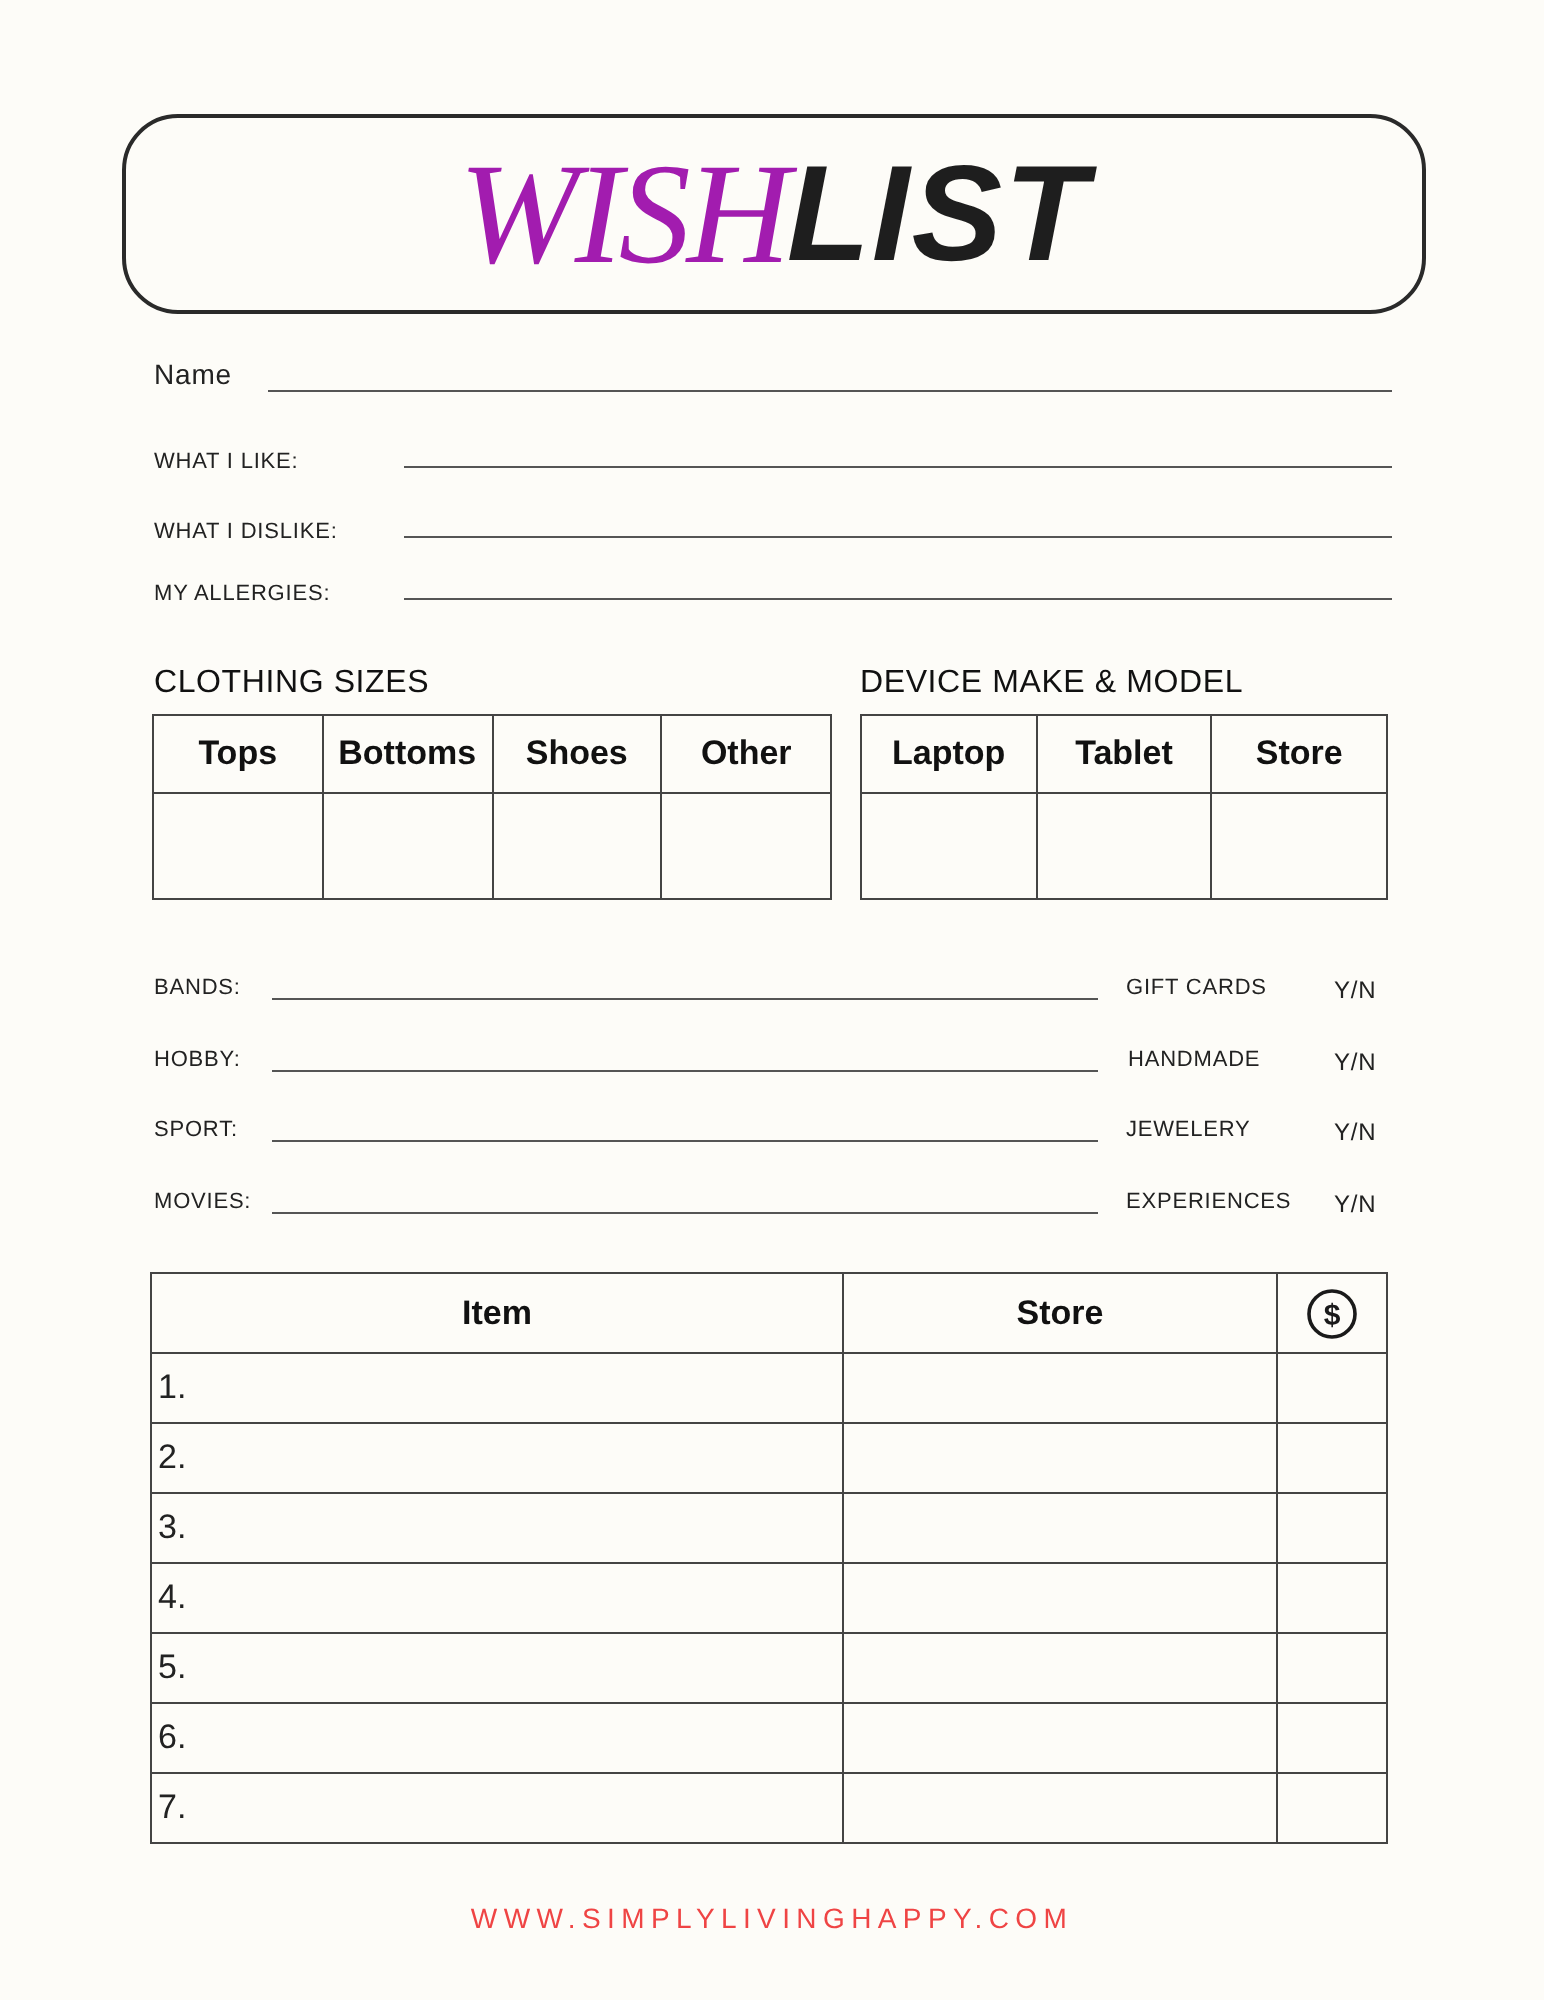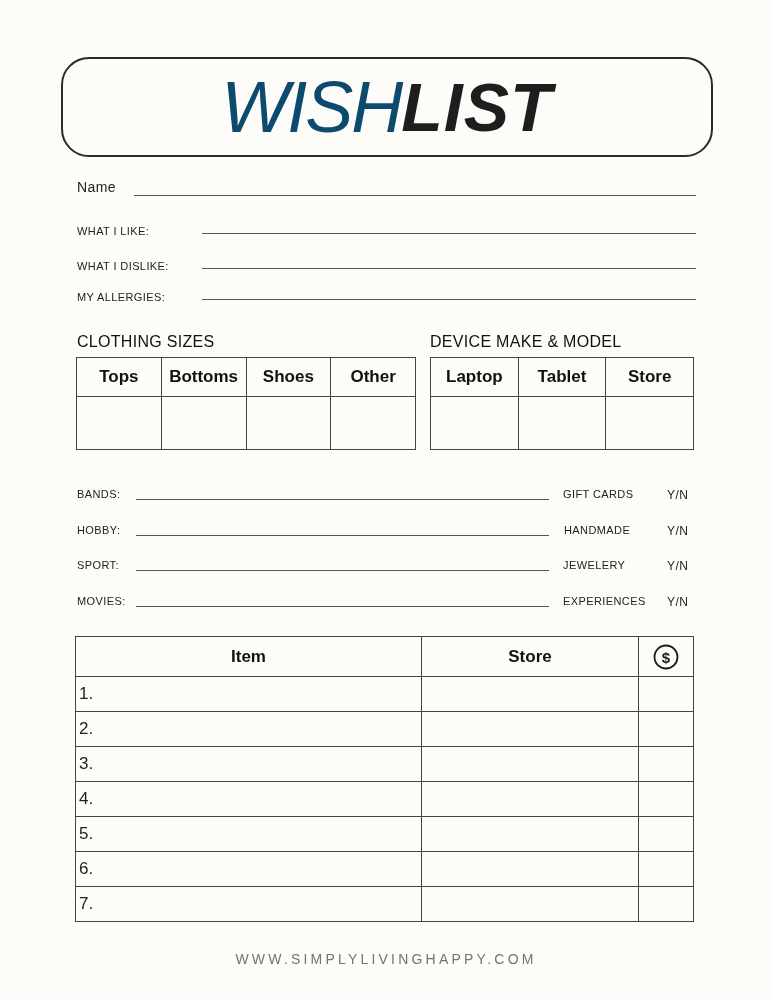--- a/index.html
+++ b/index.html
@@ -11,40 +11,40 @@
     color: #1a1a1a;
     overflow: hidden;
   }
   .abs { position: absolute; }
   .title-box {
     left: 61px; top: 57px; width: 648px; height: 96px;
     border: 2px solid #2a2a2a; border-radius: 28px;
     display: flex; align-items: center; justify-content: center;
   }
   .title-box .t1 {
-    font-family: Liberation Sans, sans-serif;
+    font-family: Liberation Serif, serif;
     font-style: italic; font-weight: 400; font-size: 72px;
-    letter-spacing: -2px; color: #0c4a6e; line-height: 1;
+    letter-spacing: -2px; color: #a21caf; line-height: 1;
   }
   .title-box .t2 {
     font-family: "Liberation Sans", sans-serif;
     font-style: italic; font-weight: 700; font-size: 68px;
     letter-spacing: 1px; color: #1e1e1e; line-height: 1;
   }
   .lbl { font-size: 11px; letter-spacing: 0.4px; color: #222; white-space: nowrap; }
   .lbl-name { font-size: 14px; }
   .line { height: 0; border-top: 1.5px solid #555; }
   .sec-title { font-size: 16px; letter-spacing: 0.3px; color: #111; }
   table.grid { border-collapse: collapse; position: absolute; border-radius: 29px; }
   table.grid td, table.grid th { border: 1.5px solid #444; padding: 0; }
   table.grid th { font-weight: 700; font-size: 17px; color: #111; text-align: center; }
   .yn { font-size: 12px; letter-spacing: 0.4px; color: #222; }
   .items th { font-size: 18px; }
   .items td.num { font-size: 17px; color: #222; padding-left: 3px; text-align: left; }
-  .footer { font-size: 14px; letter-spacing: 3.2px; color: #737373; }
+  .footer { font-size: 14px; letter-spacing: 3.2px; color: #ef4444; }
 </style>
 </head>
 <body>
 
 <div class="abs title-box">
   <span class="t1">WISH</span>
     <span class="t2">LIST</span>
 </div>
 
 <span class="abs lbl lbl-name" style="left:77px; top:179px;">Name</span>

